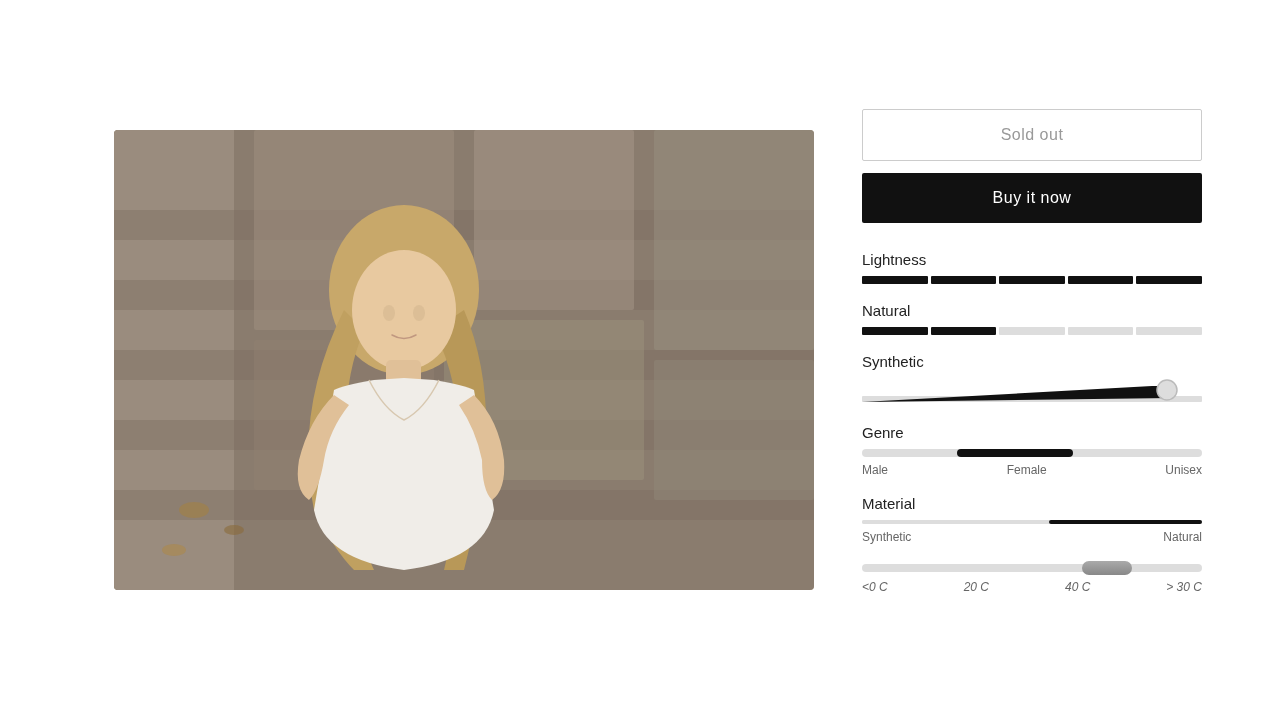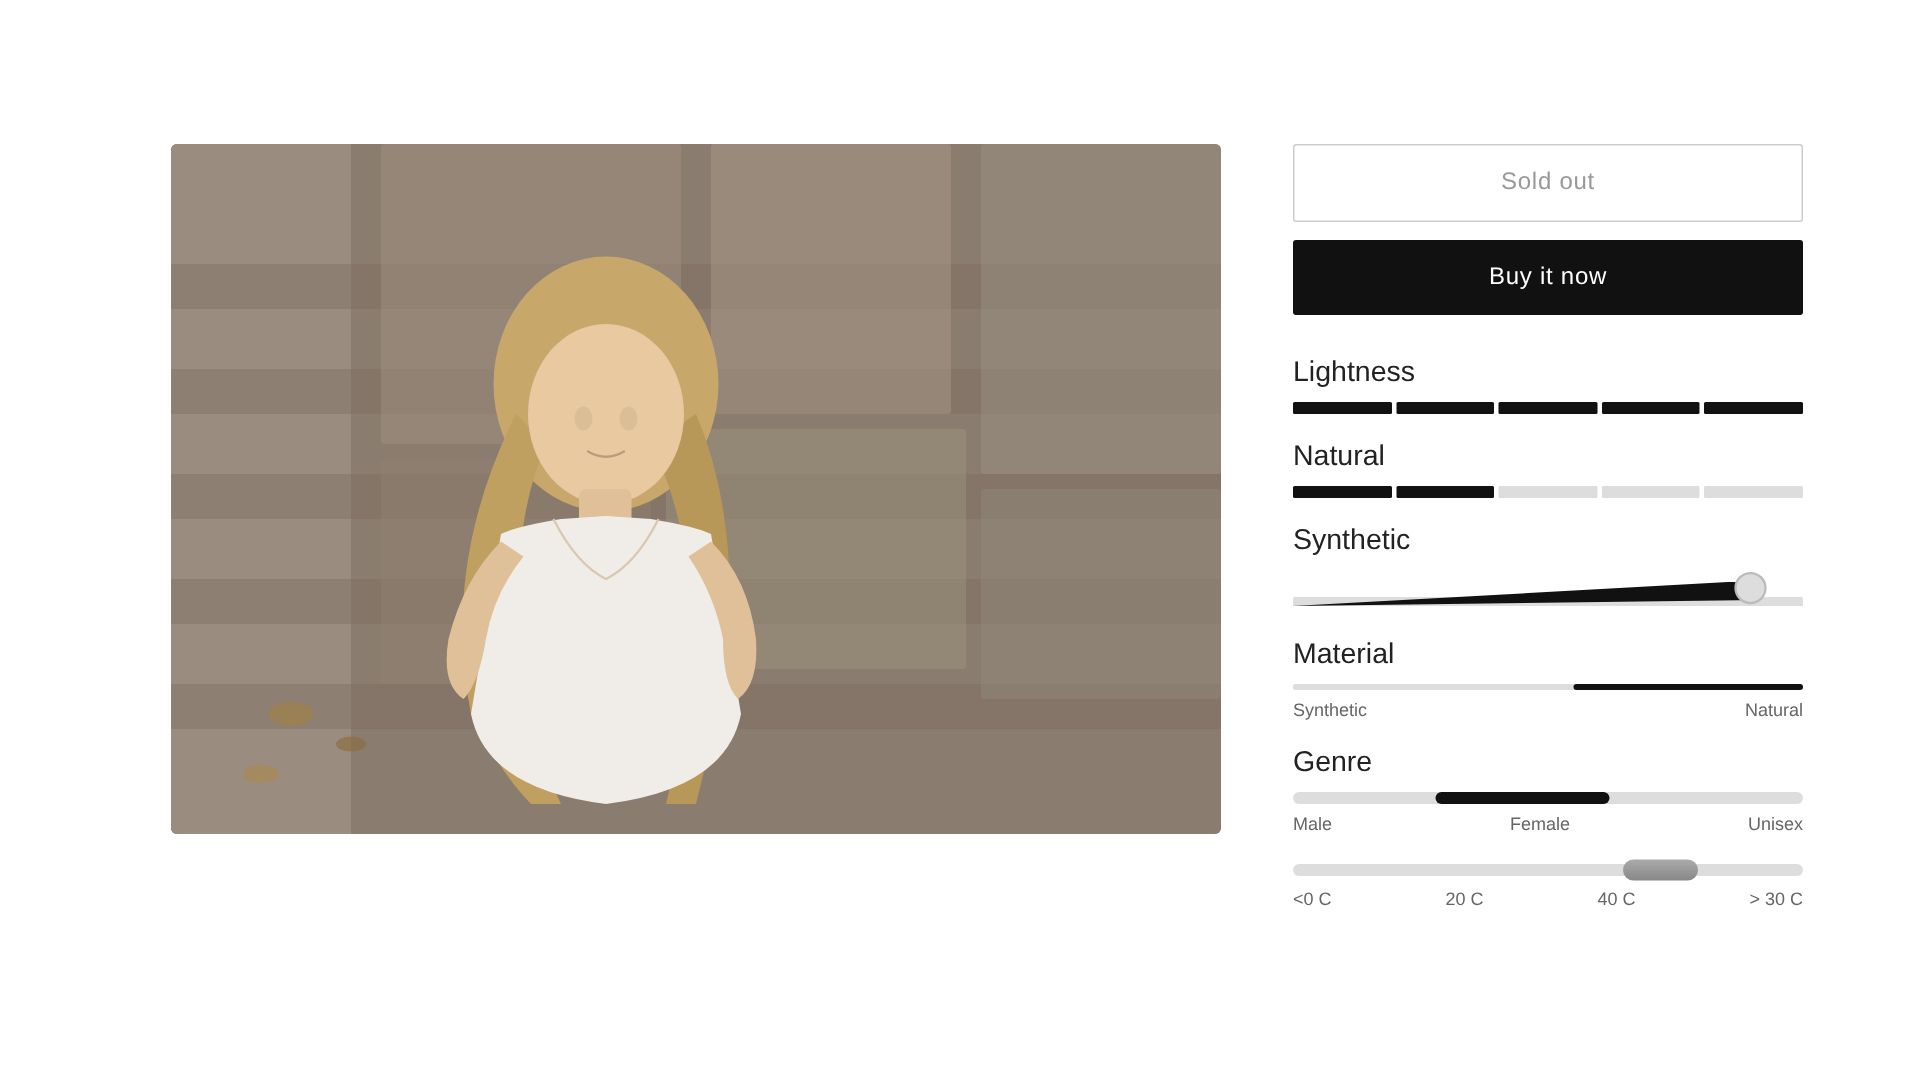--- a/index.html
+++ b/index.html
@@ -8,21 +8,21 @@
       font-family: -apple-system, BlinkMacSystemFont, 'Segoe UI', sans-serif;
       width: 1280px;
       height: 720px;
       overflow: hidden;
       display: flex;
       align-items: center;
       justify-content: center;
     }
     .page-container {
       display: flex;
-      align-items: flex-start;
+      align-items: center;
       gap: 48px;
       padding: 40px 60px;
       width: 1172px;
     }
     .product-image-container {
       width: 700px;
       flex-shrink: 0;
     }
     .product-image {
       width: 700px;
@@ -58,21 +58,21 @@
       letter-spacing: 0.5px;
       border: none;
       cursor: pointer;
       margin-bottom: 28px;
       border-radius: 2px;
     }
     .metric-section {
       margin-bottom: 18px;
     }
     .metric-label {
-      font-size: 19px;
+      font-size: 15px;
       color: #222;
       margin-bottom: 8px;
       font-weight: 400;
     }
     
     .segmented-bar {
       display: flex;
       gap: 3px;
       height: 8px;
       width: 100%;
@@ -175,20 +175,21 @@
       border-radius: 7px;
       top: 50%;
       transform: translateY(-50%);
     }
     .temp-labels {
       display: flex;
       justify-content: space-between;
       font-size: 12px;
       color: #666;
       margin-top: 0;
+      font-style: italic;
     }
   </style>
 </head>
 <body>
 
 <div class="page-container">
 
   <div class="product-image-container">
     <div class="product-image">
       <svg width="700" height="460" viewBox="0 0 700 460" xmlns="http://www.w3.org/2000/svg">
@@ -275,53 +276,53 @@
       <div class="metric-label">Synthetic</div>
       <div class="durability-container">
         <svg class="durability-svg" viewBox="0 0 340 28" xmlns="http://www.w3.org/2000/svg">
 
           <rect x="0" y="18" width="340" height="6" fill="#ddd" rx="1"></rect>
 
           <polygon points="0,24 290,8 305,8 310,14 310,20 0,24" fill="#111"></polygon>
 
           <circle cx="305" cy="12" r="10" fill="#ddd" stroke="#bbb" stroke-width="1.5"></circle>
         </svg>
+      </div>
+    </div>
+
+    
+    <div class="metric-section">
+      <div class="metric-label">Genre</div>
+      <div class="genre-track">
+        <div class="genre-fill" style="left:28%; width:34%;"></div>
+      </div>
+      <div class="genre-labels">
+        <span>Male</span>
+        <span>Female</span>
+        <span>Unisex</span>
       </div>
     </div>
 
     
     <div class="metric-section">
       <div class="metric-label">Material</div>
       <div class="range-container">
         <div class="range-track">
           <div class="range-fill-left" style="left:0; width:55%; background:#ddd;"></div>
           <div class="range-fill-right" style="left:55%; right:0;"></div>
         </div>
         <div class="range-labels">
           <span>Synthetic</span>
           <span>Natural</span>
         </div>
       </div>
     </div>
 
     
     <div class="metric-section">
-      <div class="metric-label">Genre</div>
-      <div class="genre-track">
-        <div class="genre-fill" style="left:28%; width:34%;"></div>
-      </div>
-      <div class="genre-labels">
-        <span>Male</span>
-        <span>Female</span>
-        <span>Unisex</span>
-      </div>
-    </div>
-
-    
-    <div class="metric-section">
       <div class="temp-track">
         <div class="temp-bg">
           <div class="temp-thumb" style="left: calc(72% - 25px);"></div>
         </div>
       </div>
       <div class="temp-labels">
         <span>&lt;0 C</span>
         <span>20 C</span>
         <span>40 C</span>
         <span>&gt; 30 C</span>

